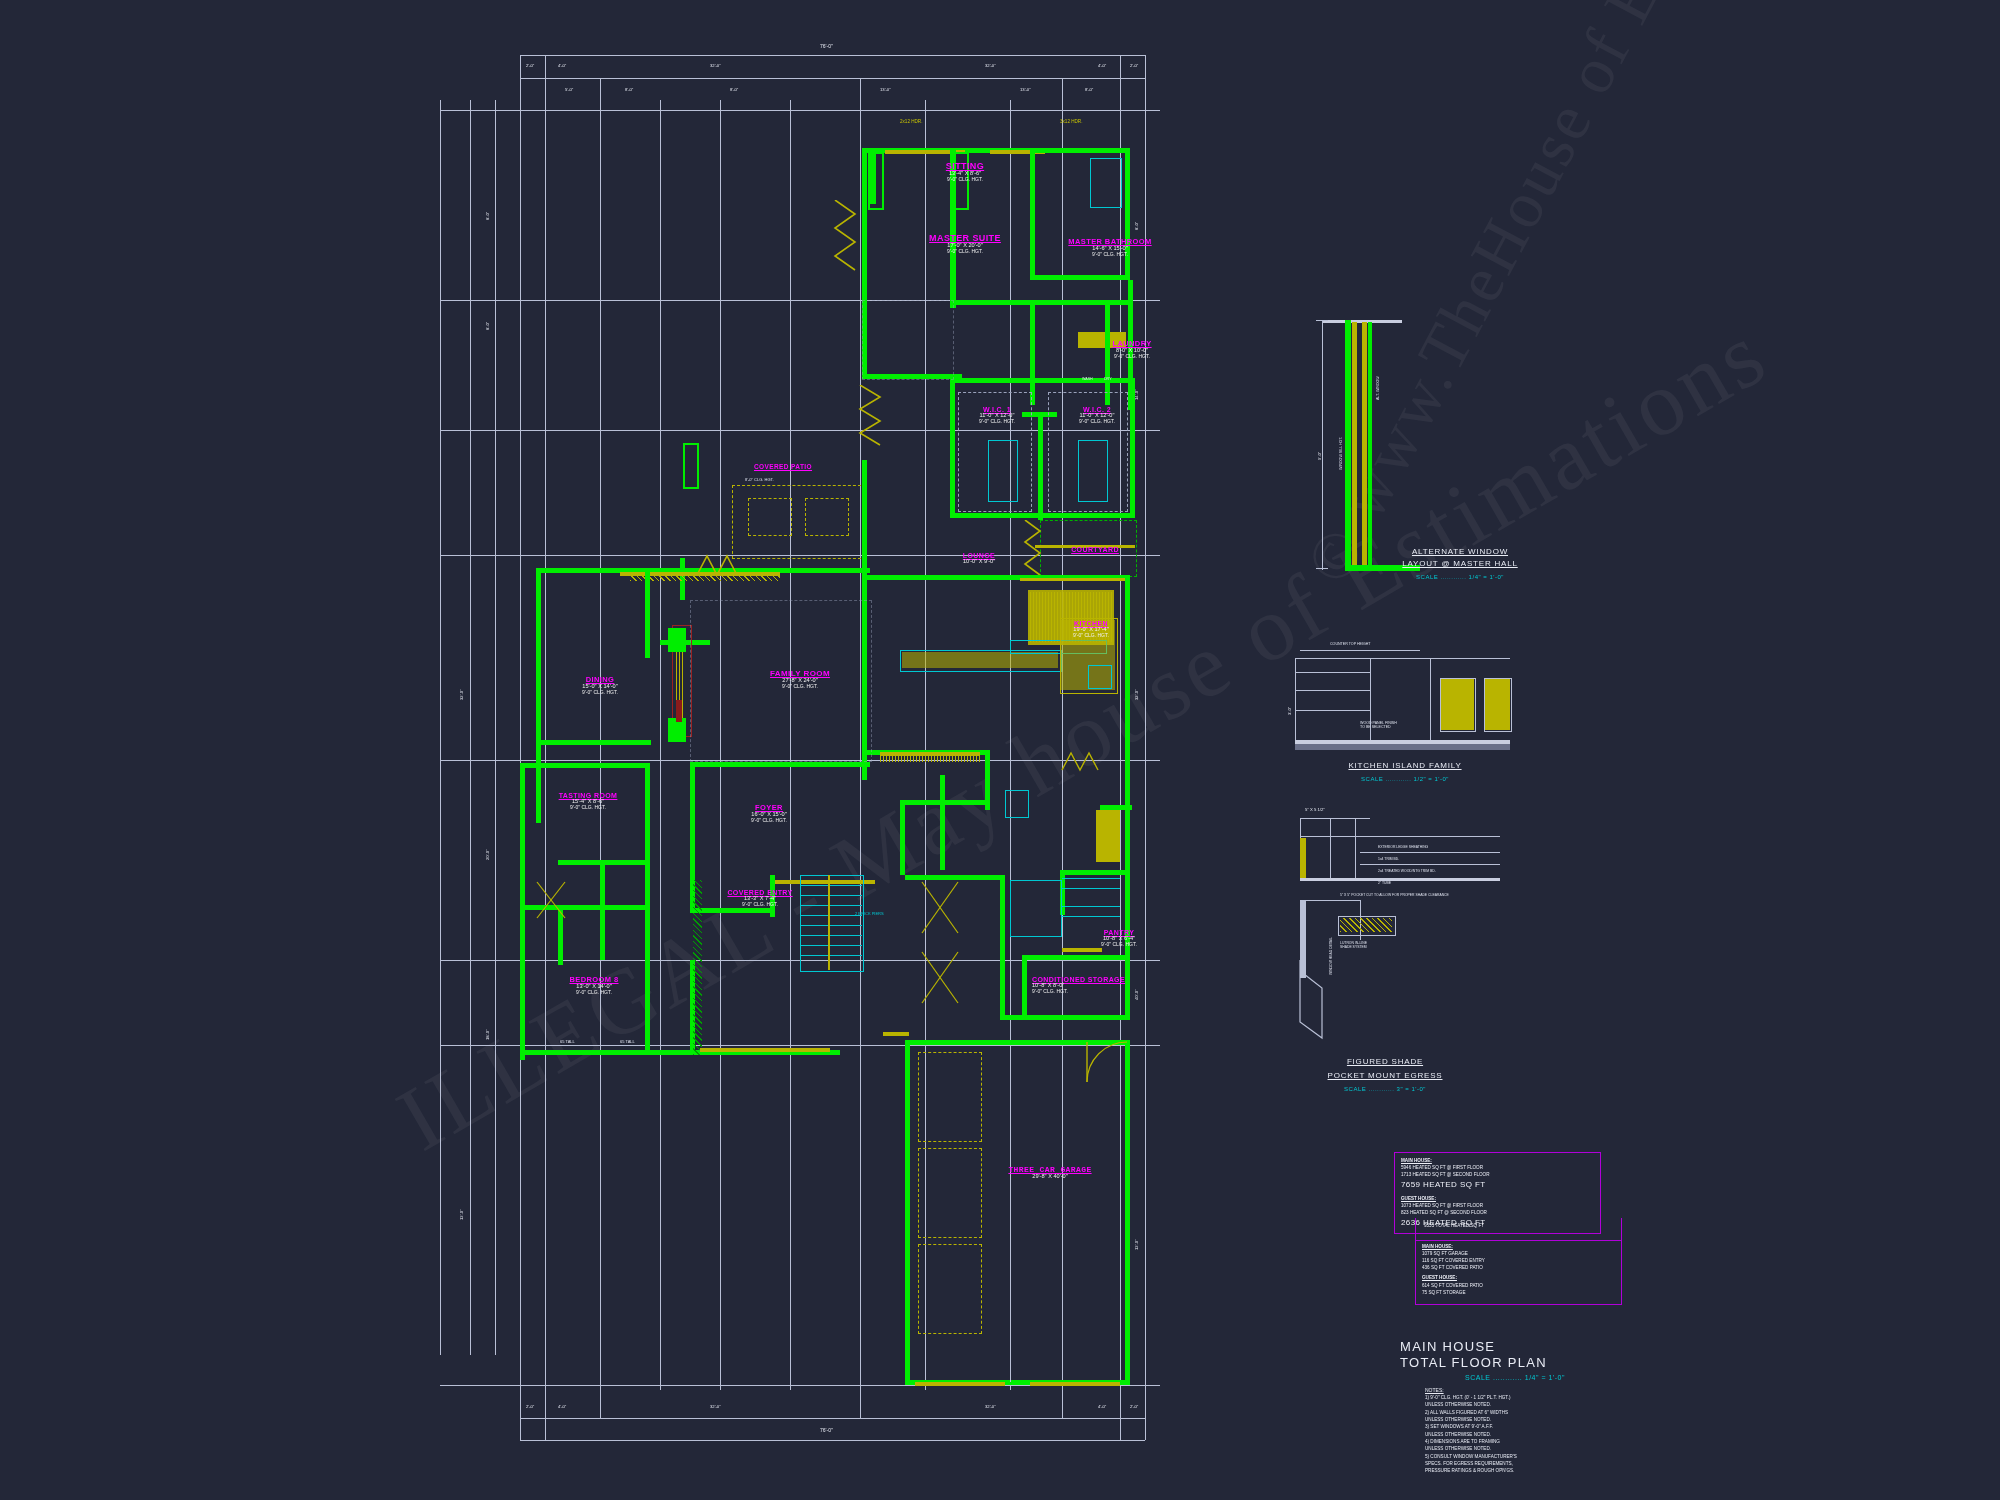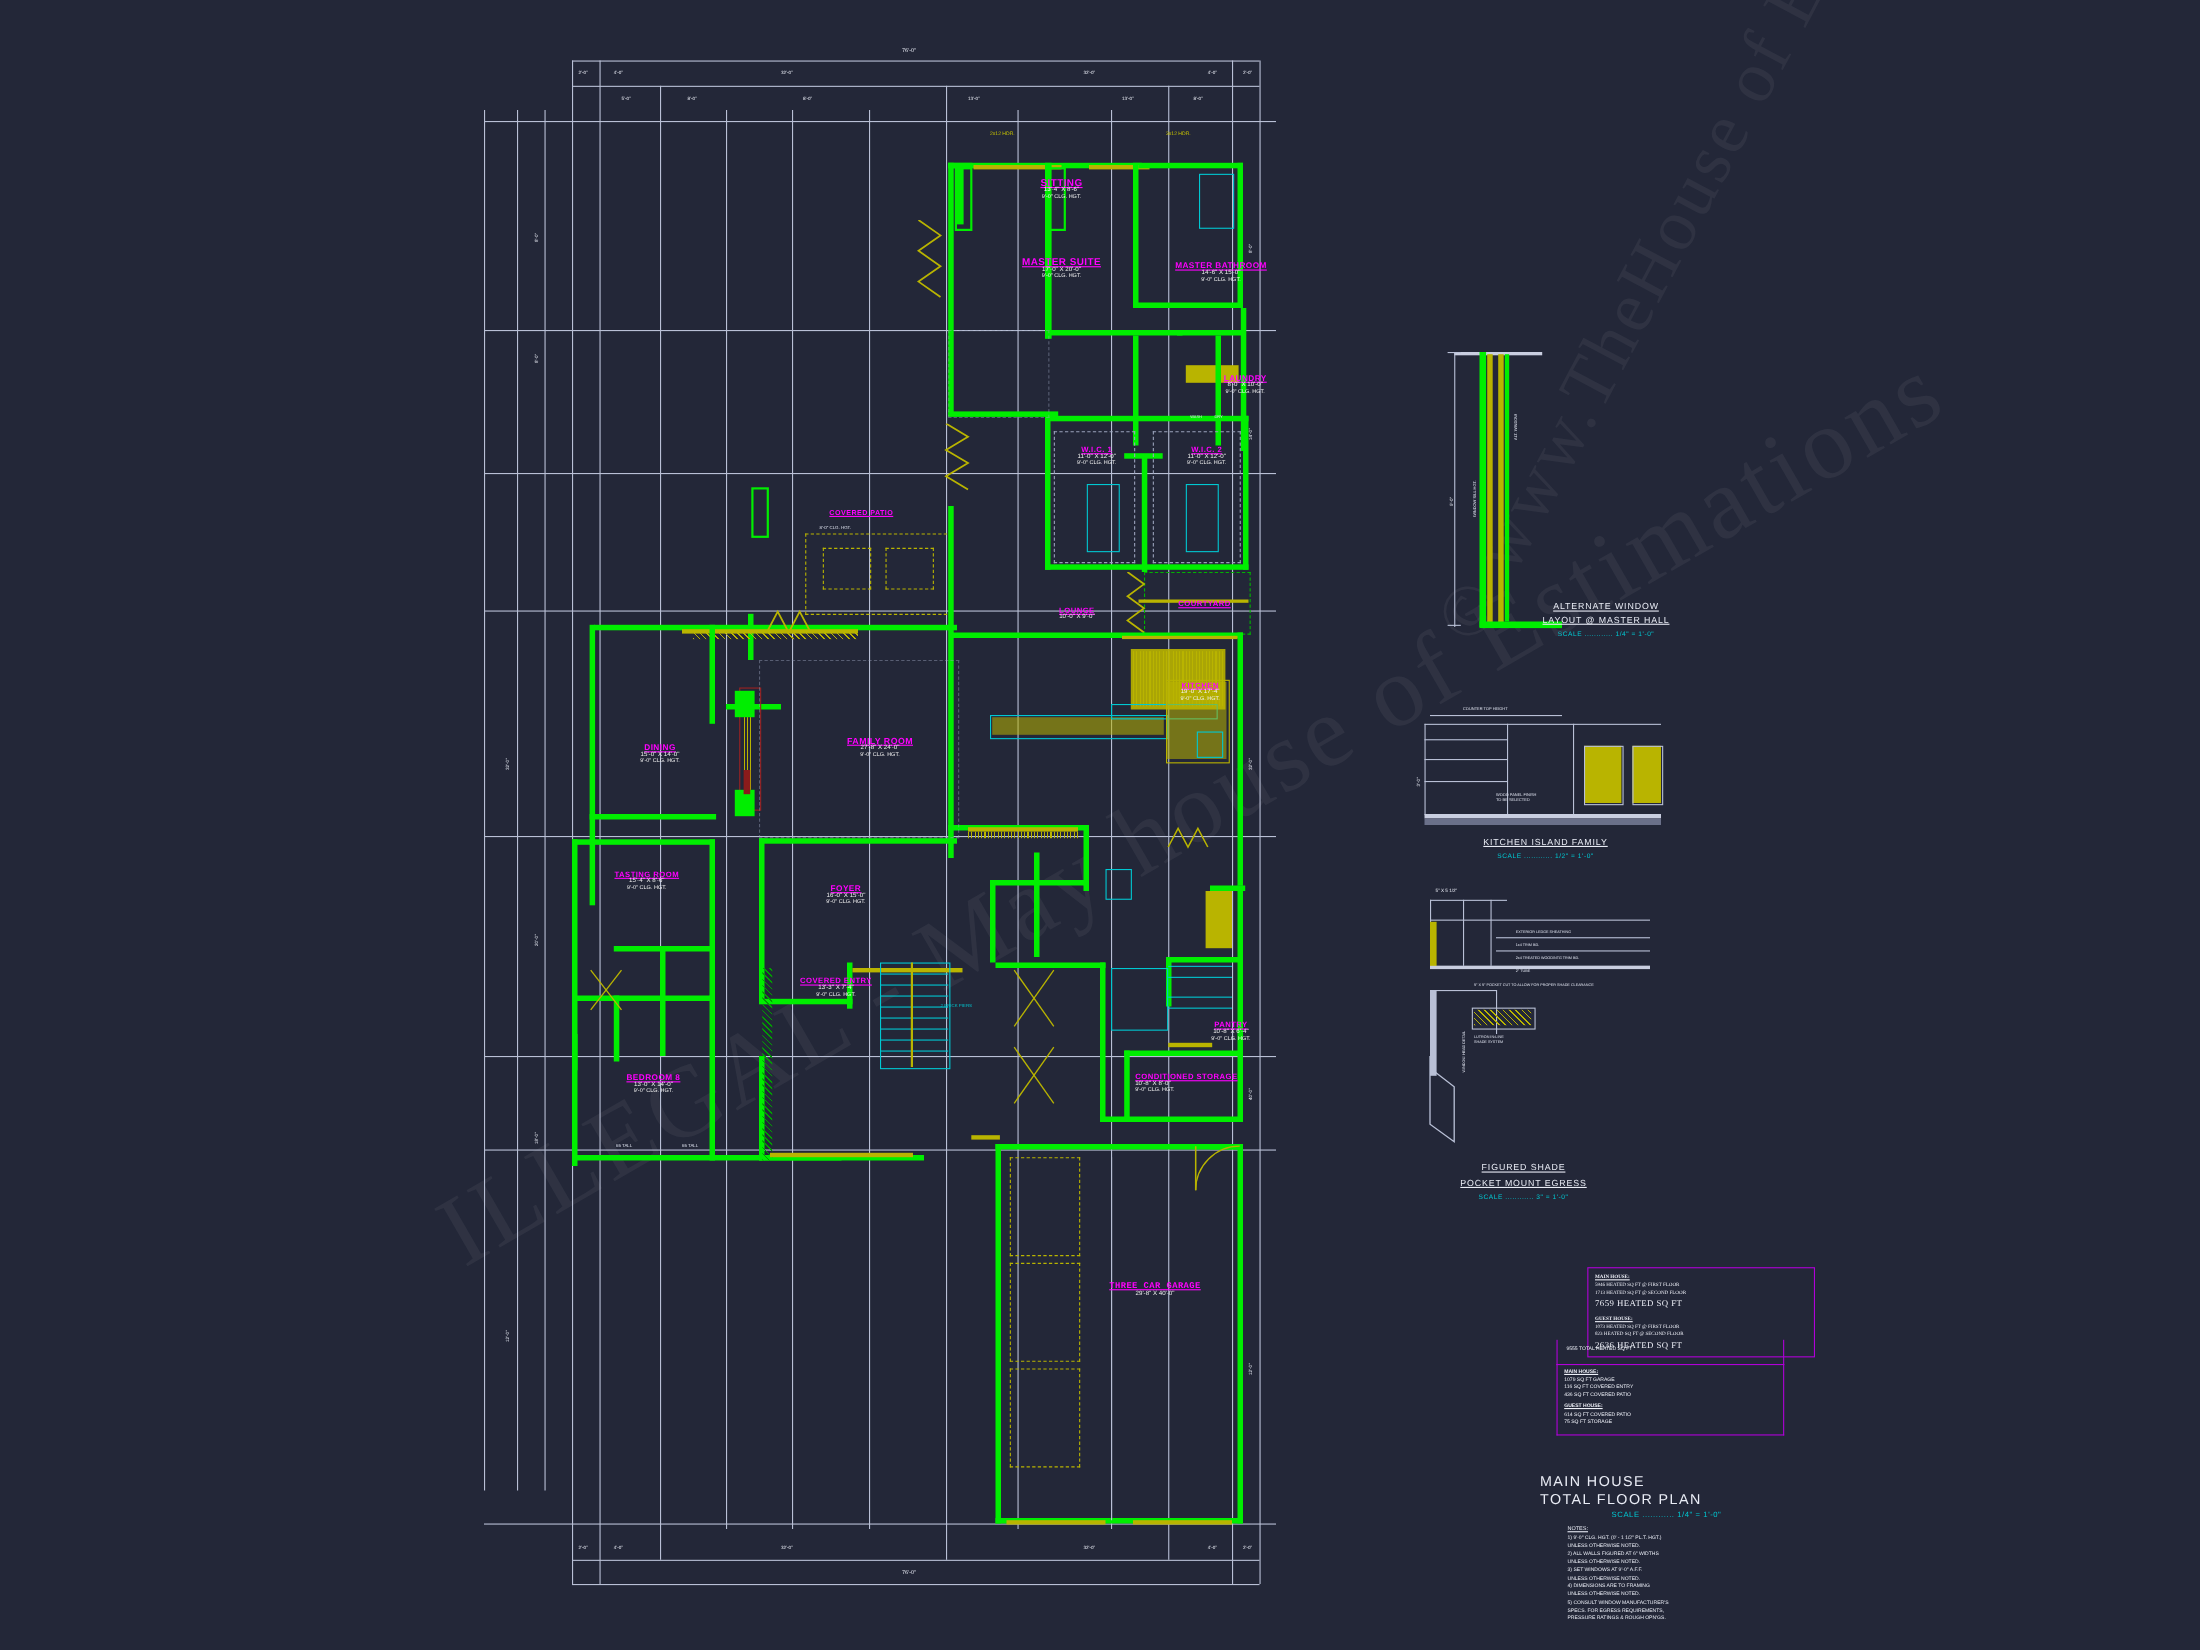--- a/index.html
+++ b/index.html
@@ -489,21 +489,21 @@
     <div class="t wt" style="left:1378px;top:882px;font-size:3.4px;">2" TUBE</div>
     <div class="t wt" style="left:1340px;top:894px;font-size:3.4px;">5" X 5" POCKET CUT TO ALLOW FOR PROPER SHADE CLEARANCE</div>
     <div class="t wt" style="left:1340px;top:942px;font-size:3.4px;">LUTRON IN-LINE<br>SHADE SYSTEM</div>
     <div class="t wt vert" style="left:1330px;top:975px;transform:rotate(-90deg);font-size:3.4px;">WINDOW HEAD DETAIL</div>
     <div class="t dimt sm" style="left:1305px;top:808px;">5" X 5 1/2"</div>
     <div class="t detail-ttl" style="left:1280px;top:1058px;width:210px;">FIGURED SHADE</div>
     <div class="t detail-ttl" style="left:1280px;top:1072px;width:210px;">POCKET MOUNT EGRESS</div>
     <div class="t scaleline" style="left:1280px;top:1086px;width:210px;">SCALE ............ 3" = 1'-0"</div>
   </div>
 
-  <div class="sqbox" style="left:1443px;top:1152px;width:205px;height:80px;font-family:Liberation Serif, serif;">
+  <div class="sqbox" style="left:1394px;top:1152px;width:205px;height:80px;">
     <div class="sqtxt abs" style="left:6px;top:4px;">
       <div class="hd">MAIN HOUSE:</div>
       <div>5946 HEATED SQ FT @ FIRST FLOOR</div>
       <div>1713 HEATED SQ FT @ SECOND FLOOR</div>
       <div class="big" style="margin:1px 0 3px;">7659 HEATED SQ FT</div>
       <div class="hd">GUEST HOUSE:</div>
       <div>1073 HEATED SQ FT @ FIRST FLOOR</div>
       <div>823 HEATED SQ FT @ SECOND FLOOR</div>
       <div class="big" style="margin:1px 0 2px;">2636 HEATED SQ FT</div>
     </div>

